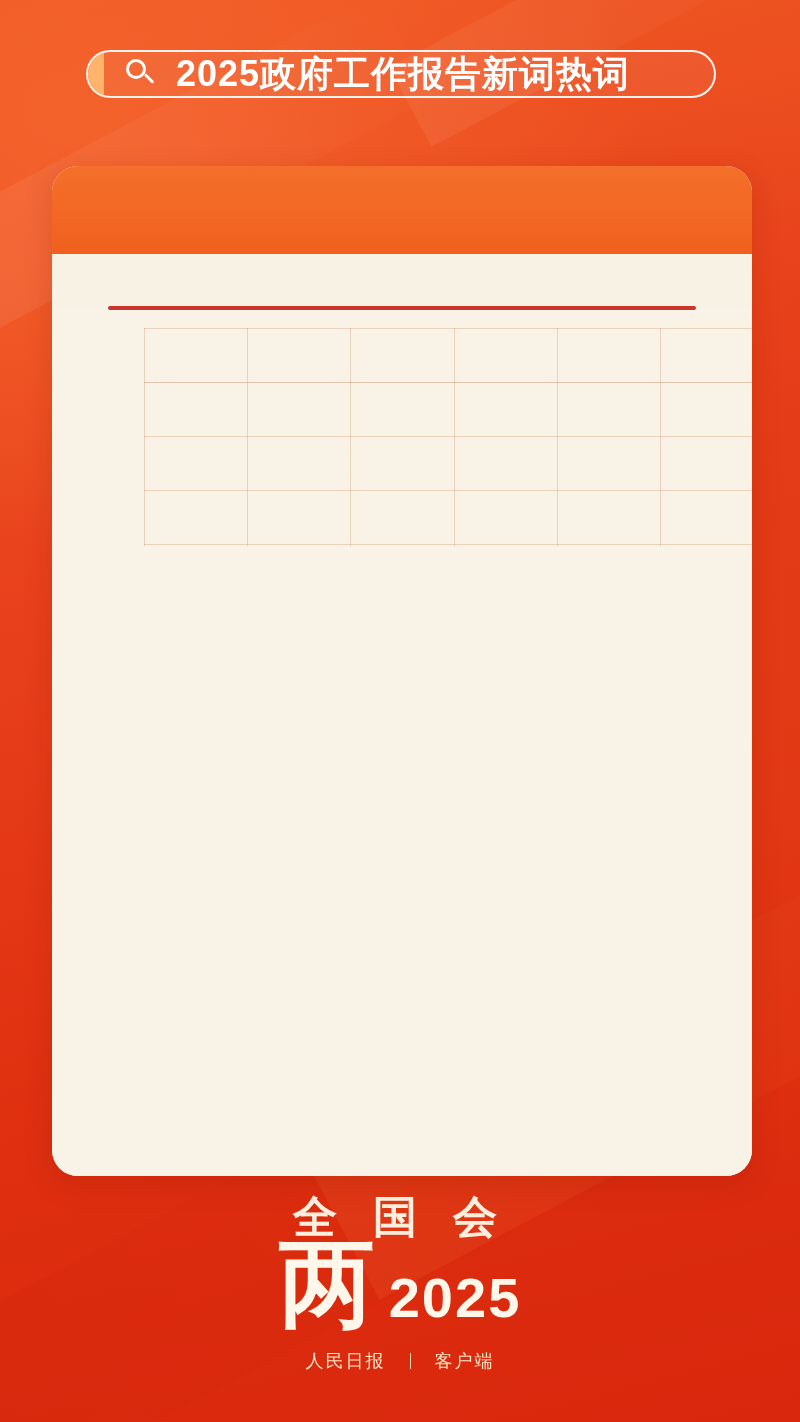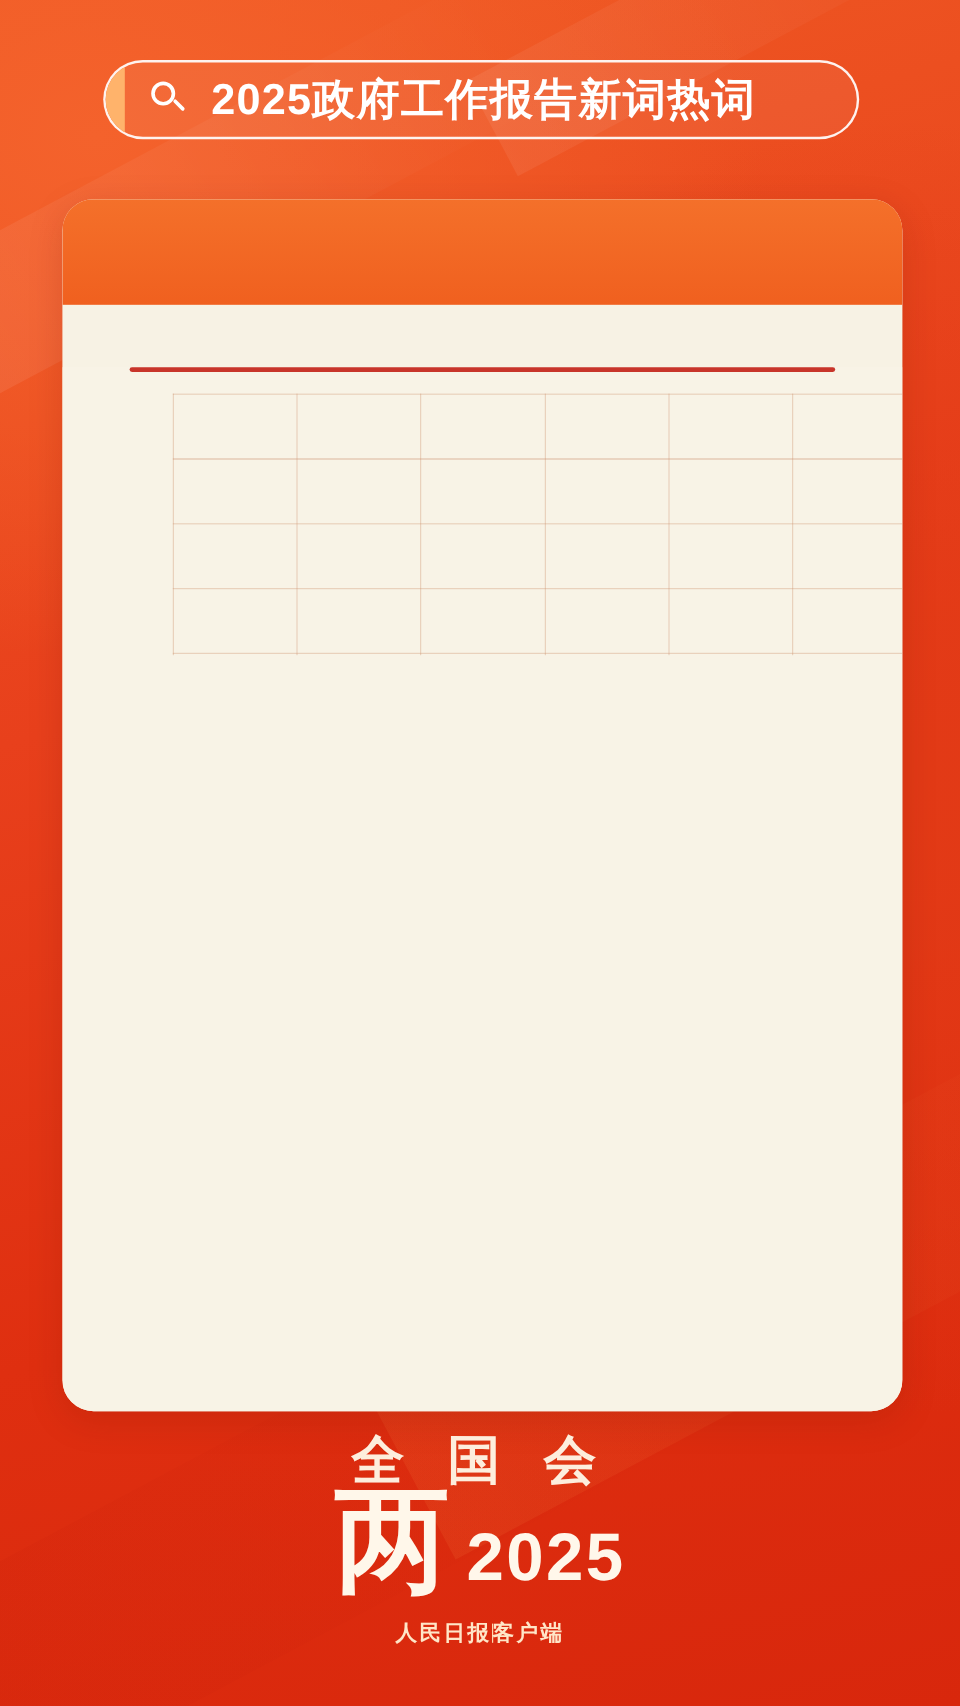--- a/index.html
+++ b/index.html
@@ -38,21 +38,21 @@
     background: linear-gradient(90deg, rgba(255,160,80,0.20), rgba(255,160,80,0)); }
   .streak-4 { left: -100px; top: 1180px; width: 700px; height: 180px; opacity: .45;
     background: linear-gradient(90deg, rgba(200,30,10,0.35), rgba(200,30,10,0)); }
 
   
   .header {
     position: absolute;
     left: 86px;
     top: 50px;
     width: 630px;
-    height: 66px;
+    height: 48px;
     box-sizing: border-box;
     border: 2px solid rgba(255,255,255,0.92);
     border-radius: 33px;
     display: flex;
     align-items: center;
     overflow: hidden;
     background: rgba(255,255,255,0.06);
   }
   .header-bar {
     width: 16px;
@@ -207,26 +207,25 @@
     font-size: 56px;
     font-weight: bold;
     letter-spacing: 2px;
     font-family: "Liberation Sans", sans-serif;
     line-height: 1;
   }
   .logo-sub {
     margin-top: 16px;
     display: flex;
     align-items: center;
-    gap: 0;
+    gap: 24px;
     color: #ffe6c8;
     font-size: 18px;
     letter-spacing: 2px;
     font-family: "Liberation Sans", sans-serif;
-    font-weight: bold;
   }
   .logo-sub .divider {
     width: 1px;
     height: 16px;
     background: #ffd8ae;
     display: inline-block;
   }
 </style>
 </head>
 <body>

